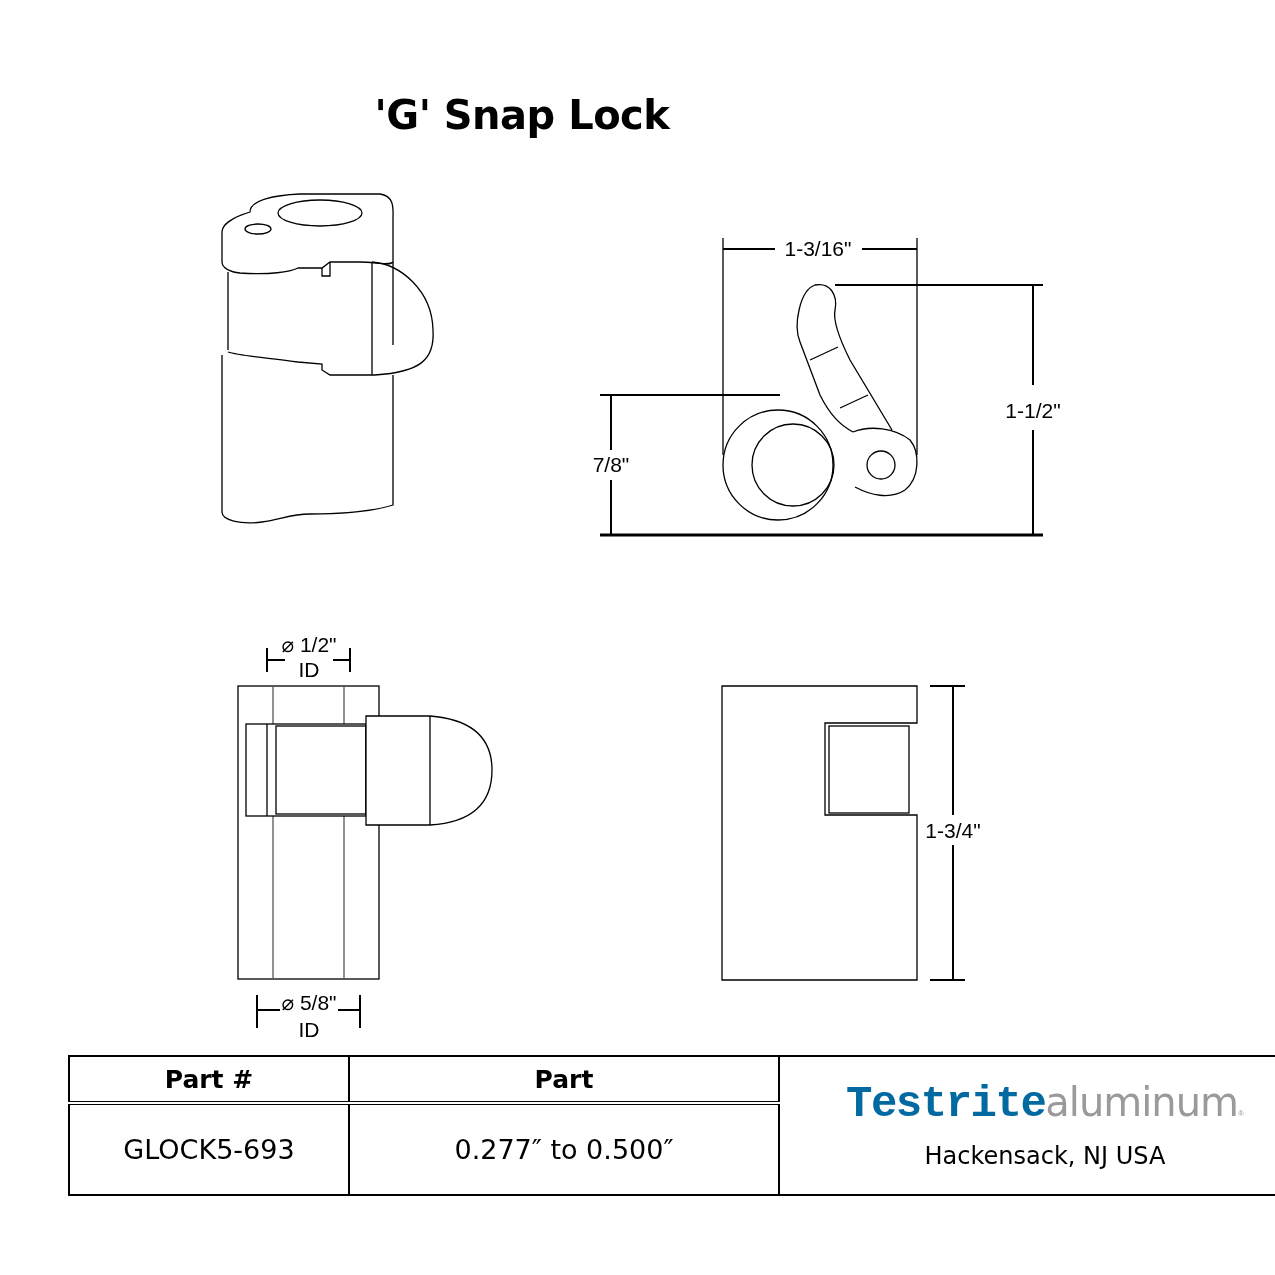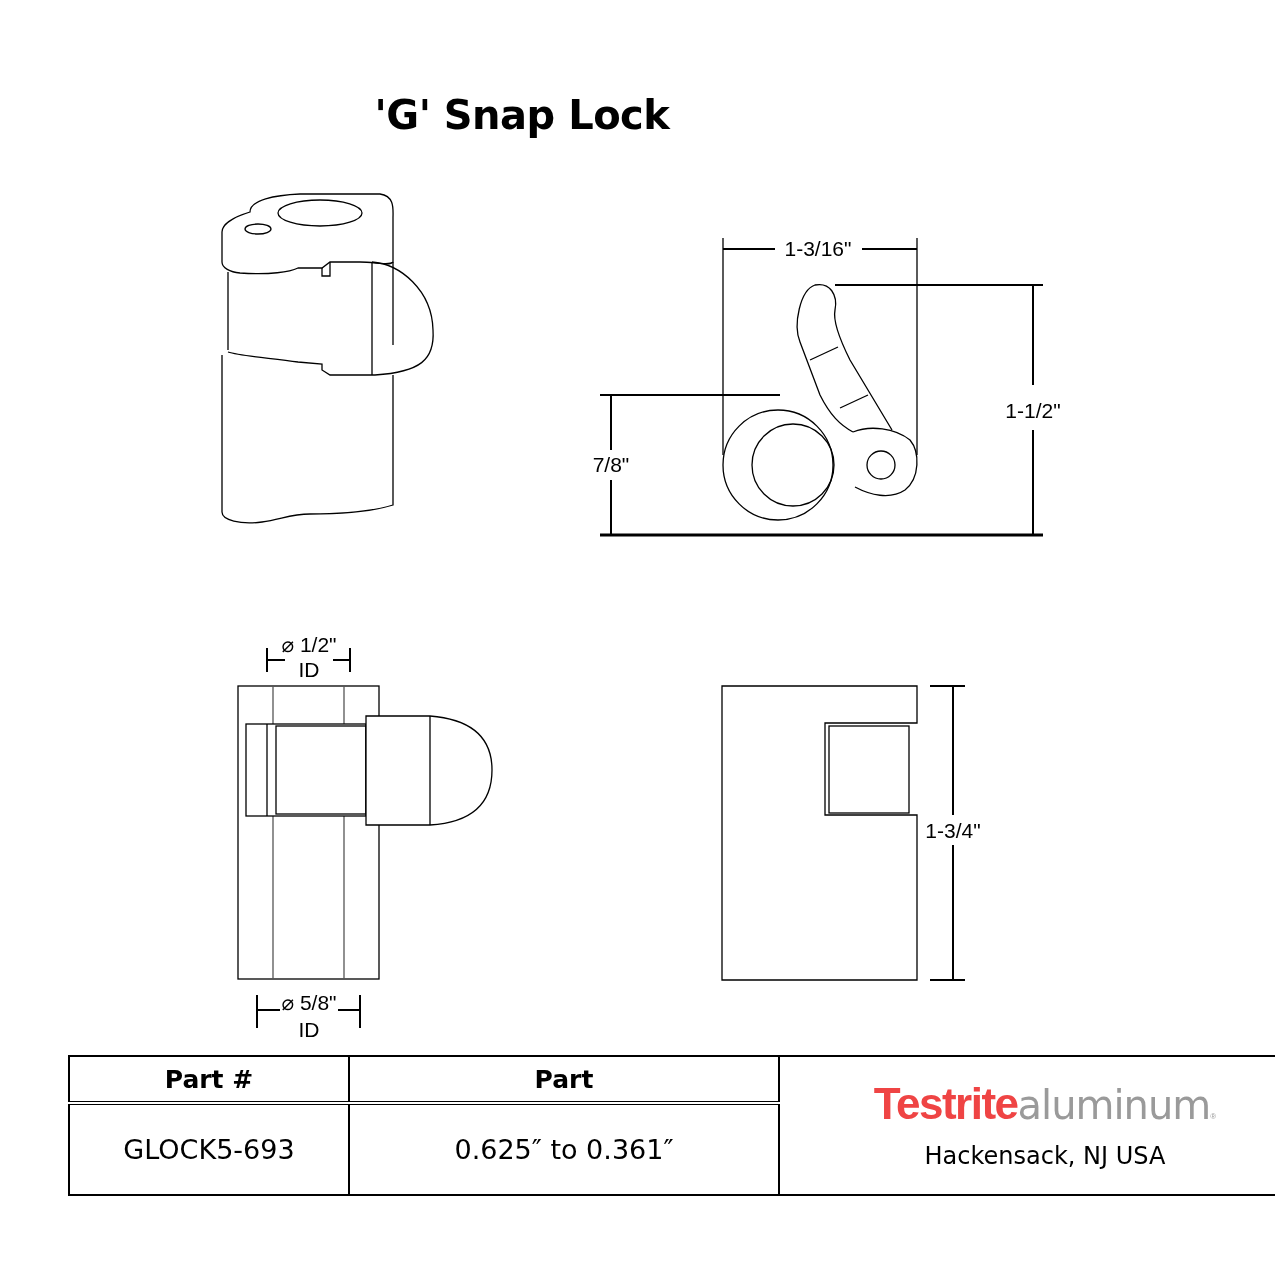--- a/index.html
+++ b/index.html
@@ -5,21 +5,21 @@
   html,body{margin:0;padding:0;background:#fff;}
   body{width:1275px;height:1275px;position:relative;overflow:hidden;font-family:"Liberation Sans",sans-serif;color:#000;}
   .title{position:absolute;left:0;width:1044px;top:92px;text-align:center;font-size:40px;font-weight:bold;font-family:"DejaVu Sans",sans-serif;letter-spacing:-0.5px;}
   svg.drawing{position:absolute;left:0;top:0;}
   .dim{font-family:"Liberation Sans",sans-serif;font-size:21px;fill:#000;}
   table.info{position:absolute;left:68px;top:1055px;width:1244px;height:141px;border-collapse:collapse;}
   table.info td{border:2px solid #000;text-align:center;padding:0;}
   .hdr{font-family:"DejaVu Sans",sans-serif;font-weight:bold;font-size:25px;height:44px;border-bottom:4px double #000 !important;}
   .val{font-family:"DejaVu Sans",sans-serif;font-size:27px;}
   .logo{line-height:1;}
-  .logo .t{color:#ef4444;font-weight:bold;font-size:44px;letter-spacing:-1.5px;font-family:Liberation Sans, sans-serif;text-align:right;}
+  .logo .t{color:#0369a1;font-weight:bold;font-size:44px;letter-spacing:-1.5px;font-family:Liberation Mono, monospace;text-align:right;}
   .logo .a{color:#9a9a9a;font-size:40px;font-weight:normal;letter-spacing:-1px;font-family:"DejaVu Sans",sans-serif;text-align:right;}
   .logo .r{color:#9a9a9a;font-size:8px;}
   .loc{font-family:"DejaVu Sans",sans-serif;font-size:24px;margin-top:16px;}
 </style>
 </head>
 <body>
 
 <div class="title">'G' Snap Lock</div>
 
 <svg class="drawing" width="1275" height="1050" viewBox="0 0 1275 1050" fill="none" stroke="#000" stroke-width="1.3">
@@ -99,16 +99,16 @@
     <td class="hdr" style="width:428px">Part</td>
     <td rowspan="2">
       <div class="logo">
         <span class="t">Testrite</span><span class="a">aluminum</span><span class="r">®</span>
       </div>
       <div class="loc">Hackensack, NJ USA</div>
     </td>
   </tr>
   <tr>
     <td class="val">GLOCK5-693</td>
-    <td class="val">0.625″ to 0.361″</td>
+    <td class="val">0.277″ to 0.500″</td>
   </tr>
 </tbody>
   </table>
 
 </body></html>

